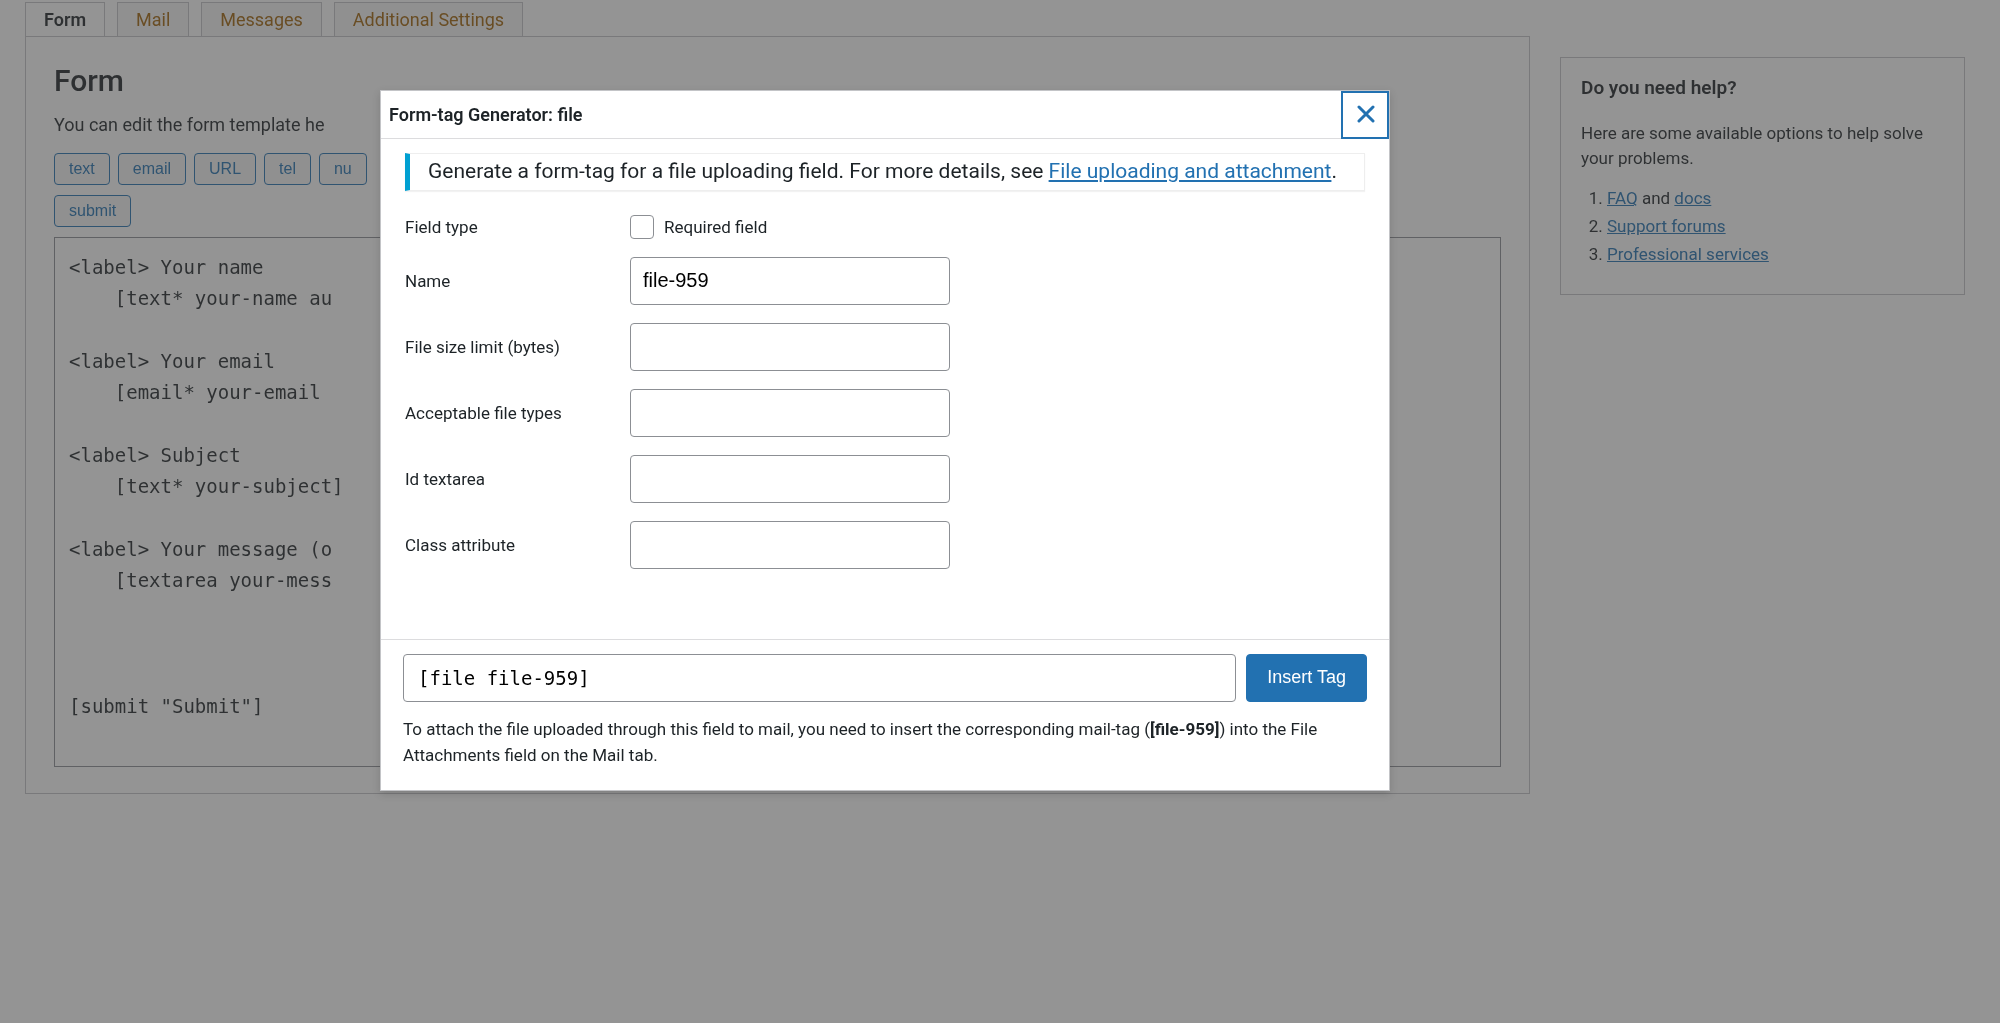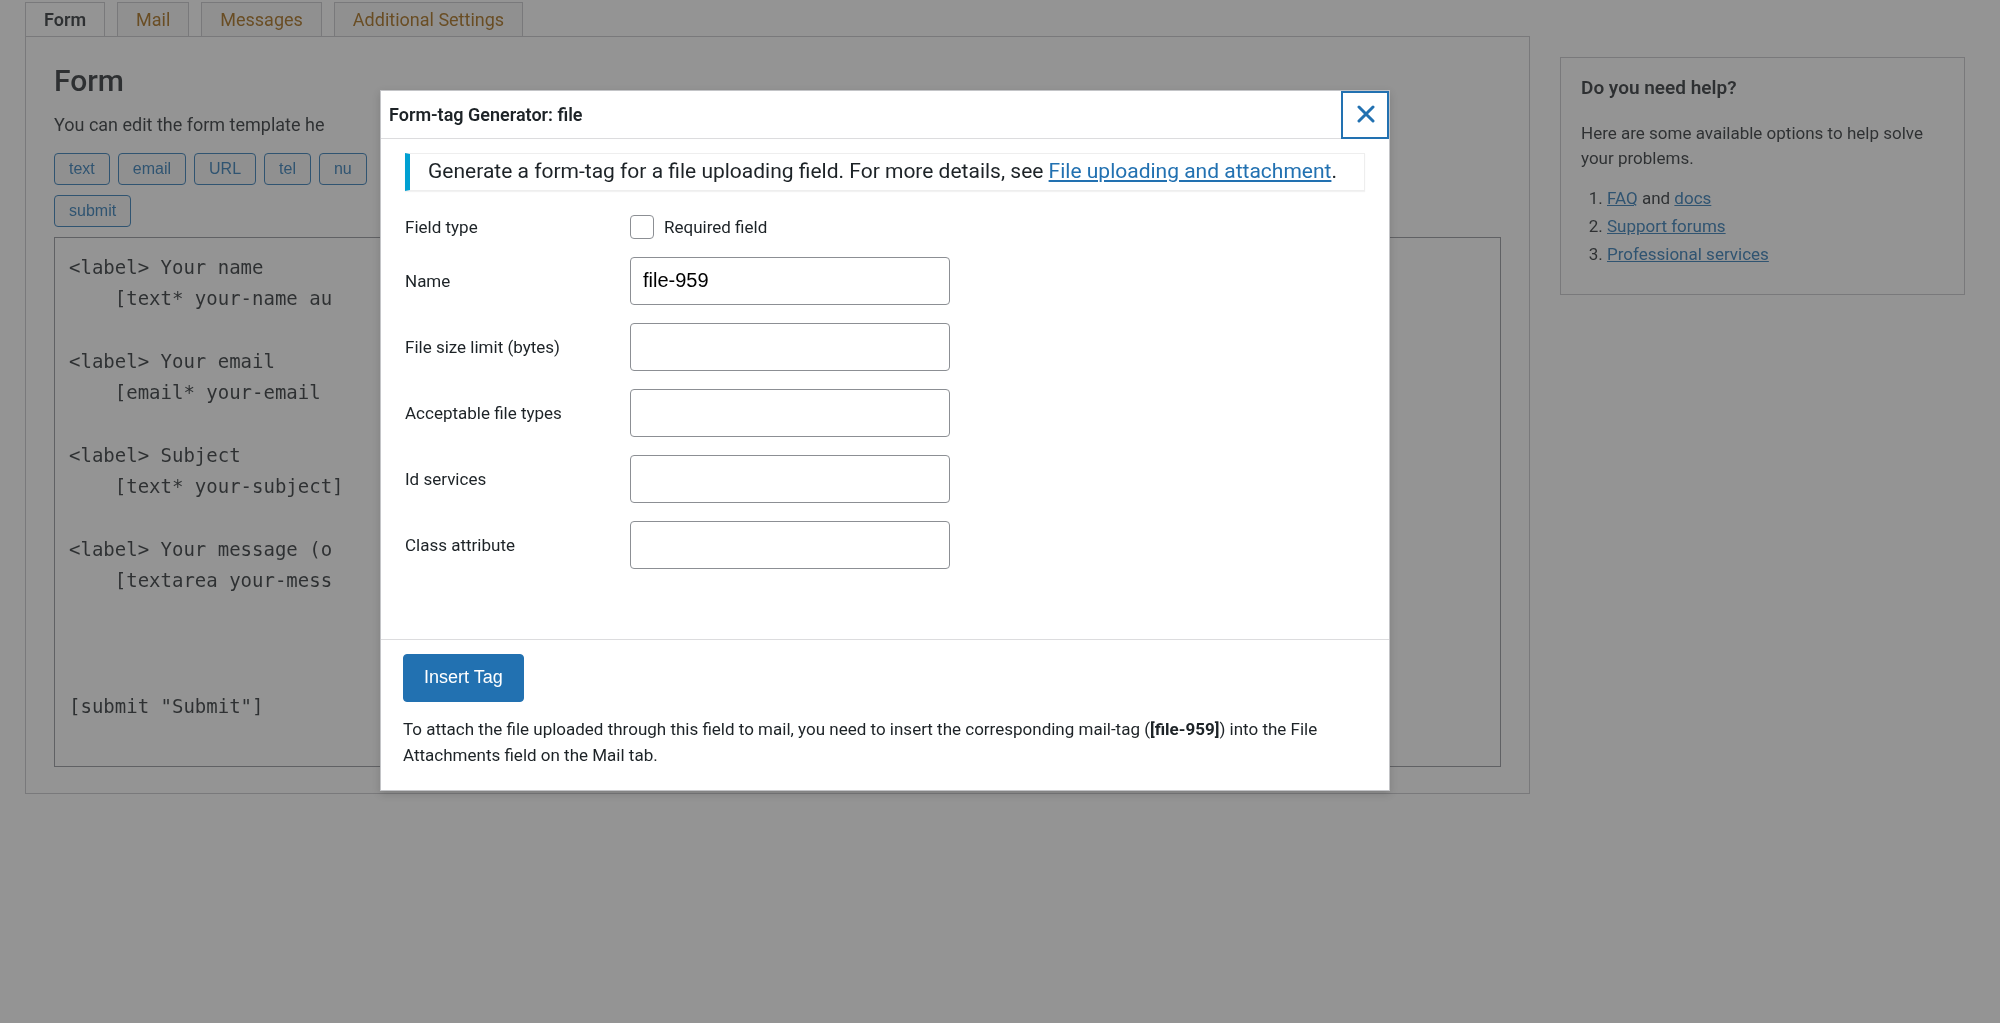--- a/index.html
+++ b/index.html
@@ -280,29 +280,30 @@
 
       <label class="lbl">Name</label>
       <input type="text" value="file-959" style="">
 
       <label class="lbl">File size limit (bytes)</label>
       <input type="text" value="" style="">
 
       <label class="lbl">Acceptable file types</label>
       <input type="text" value="" style="">
 
-      <label class="lbl">Id services</label>
+      <label class="lbl">Id textarea</label>
       <input type="text" value="" style="">
 
       <label class="lbl">Class attribute</label>
       <input type="text" value="" style="">
     </div>
   </div>
 
   <div class="modal-footer">
     <div class="footer-row">
+      <input type="text" class="tag-output" value="[file file-959]" style="">
       <button class="insert-btn">Insert Tag</button>
     </div>
     <p class="footer-note">
       <span>To attach the file uploaded through this field to mail, you need to insert the corresponding mail-tag (</span><strong>[file-959]</strong><span>) into the File Attachments field on the Mail tab.</span>
     </p>
   </div>
 </div>
 
 </body></html>

